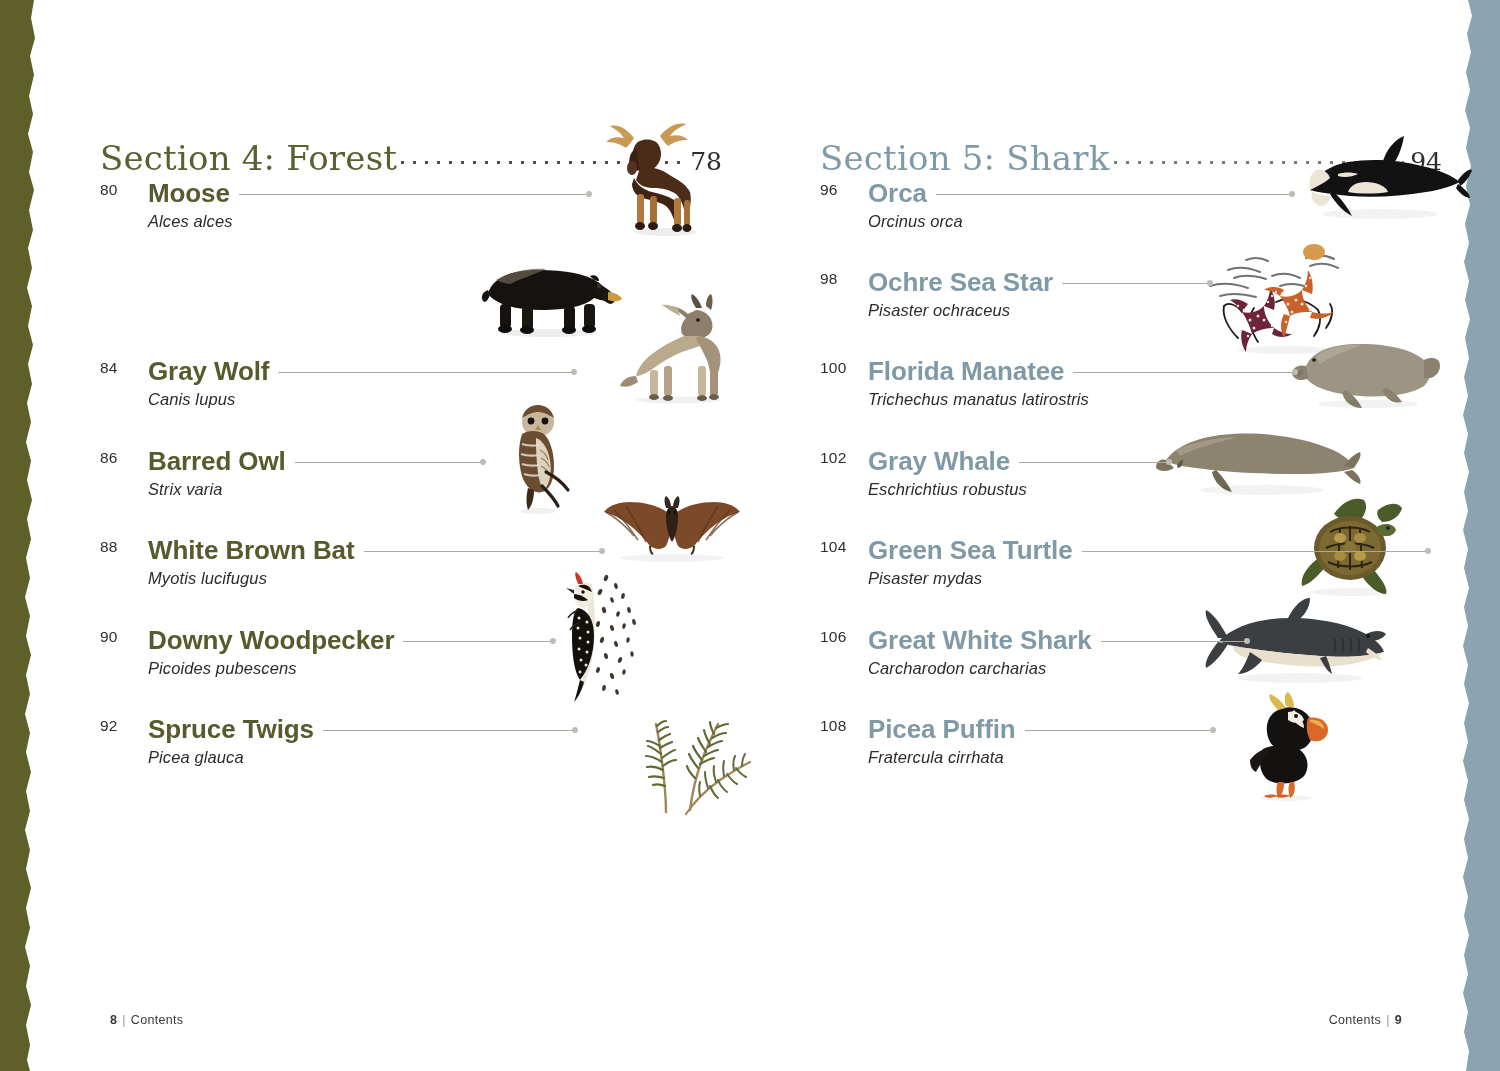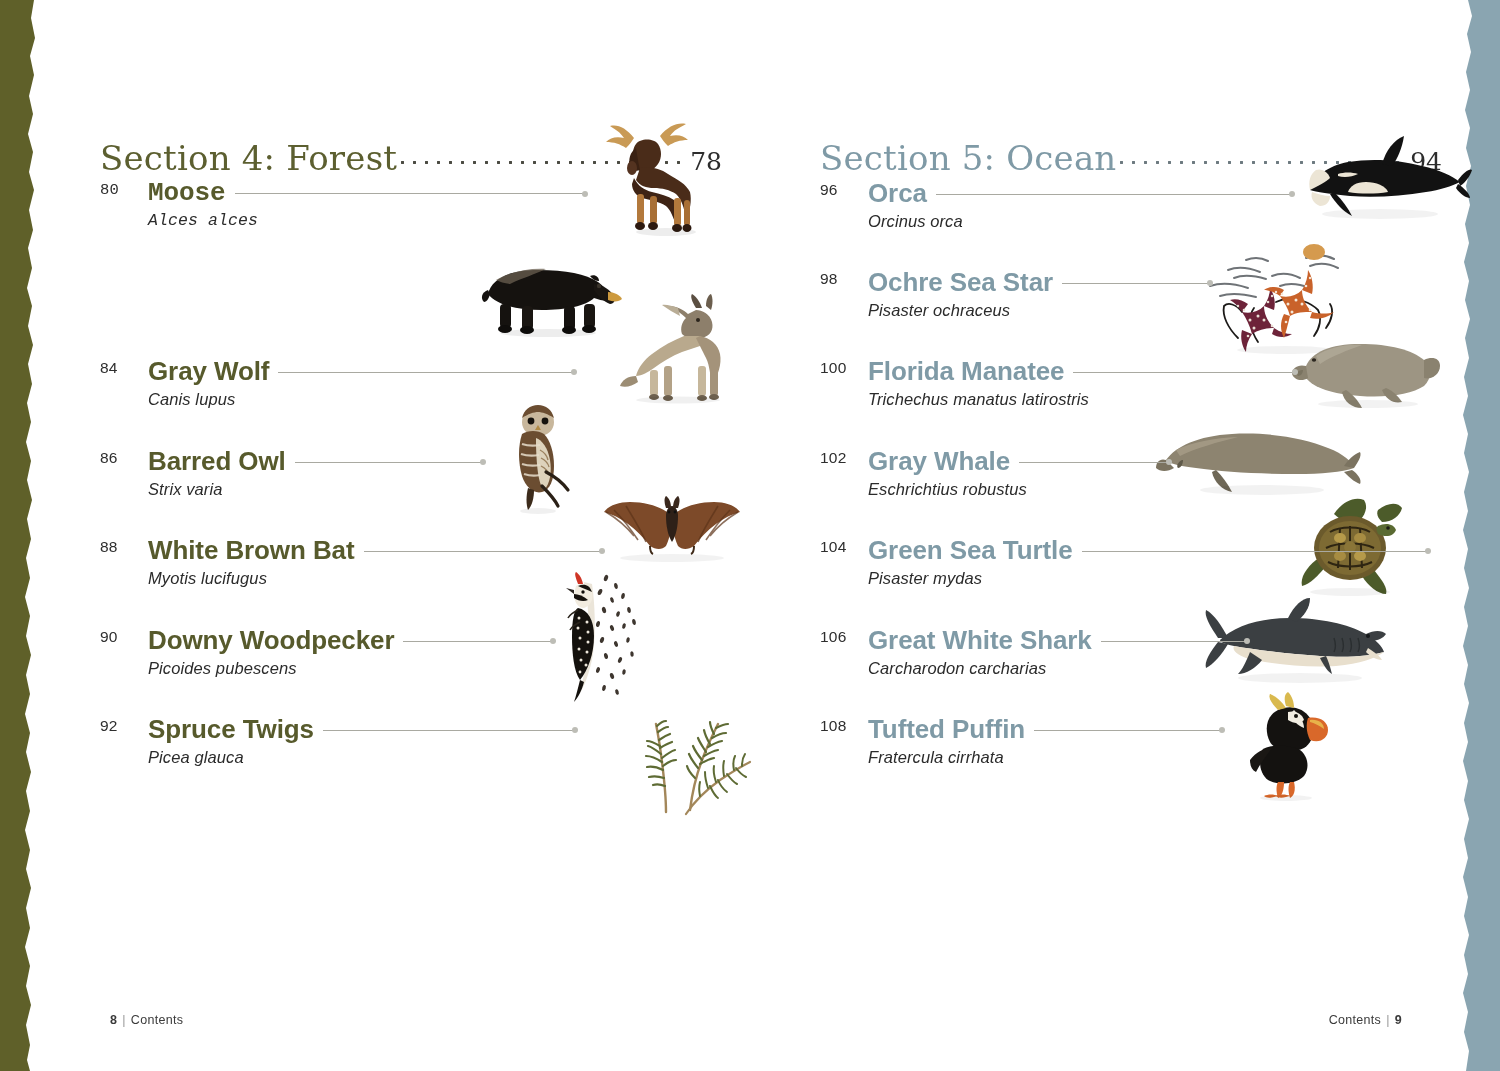--- a/index.html
+++ b/index.html
@@ -433,21 +433,21 @@
               <path d="M88,86 C90,90 92,95 96,98"></path>
                 <path d="M96,80 C98,85 101,89 105,92"></path>
               <path d="M105,74 C108,78 111,82 115,84"></path>
                 <path d="M114,68 C117,72 120,75 124,77"></path>
               <path d="M78,96 C77,91 77,86 78,82"></path>
             </g>
           </g>
         </svg>
       </div>
 
-      <div class="entry" style="top:178px;font-family:Liberation Mono, monospace;">
+      <div class="entry" style="top:178px;">
         <div class="entry-num">80</div>
         <div class="entry-body">
           <div class="entry-title-row">
             <span class="entry-title">Moose</span>
             <span class="connector" style="width:352px;">
               <span class="conn-line"></span>
                 <span class="conn-dot"></span>
             </span>
           </div>
           <div class="entry-latin">Alces alces</div>
@@ -526,21 +526,21 @@
       </div>
 
       <div class="footer footer-left">
         <b>8</b><span class="sep">|</span><span>Contents</span>
       </div>
     </div>
 
     <div class="page-col page-right ocean">
 
       <div class="section-head">
-        <span class="section-title">Section 5: Ocean</span>
+        <span class="section-title">Section 5: Shark</span>
         <span class="leader"></span>
         <span class="section-page">94</span>
       </div>
 
       <div class="illu" style="left:508px; top:128px;">
         <svg width="180" height="110" viewBox="0 0 180 110">
           <g>
             <path d="M20,62 C24,48 38,38 58,34 C82,30 110,32 132,38 C150,42 162,48 170,54
                      C162,58 150,62 136,64 C112,68 84,70 60,68 C40,66 26,64 20,62 Z" fill="#121212"></path>
             <path d="M92,36 C96,22 104,12 114,8 C112,20 108,30 102,38 Z" fill="#121212"></path>
@@ -815,21 +815,21 @@
             </span>
           </div>
           <div class="entry-latin">Carcharodon carcharias</div>
         </div>
       </div>
 
       <div class="entry" style="top:714px;">
         <div class="entry-num">108</div>
         <div class="entry-body">
           <div class="entry-title-row">
-            <span class="entry-title">Tufted Puffin</span>
+            <span class="entry-title">Picea Puffin</span>
             <span class="connector" style="width:190px;">
               <span class="conn-line"></span>
                 <span class="conn-dot"></span>
             </span>
           </div>
           <div class="entry-latin">Fratercula cirrhata</div>
         </div>
       </div>
 
       <div class="footer footer-right">

